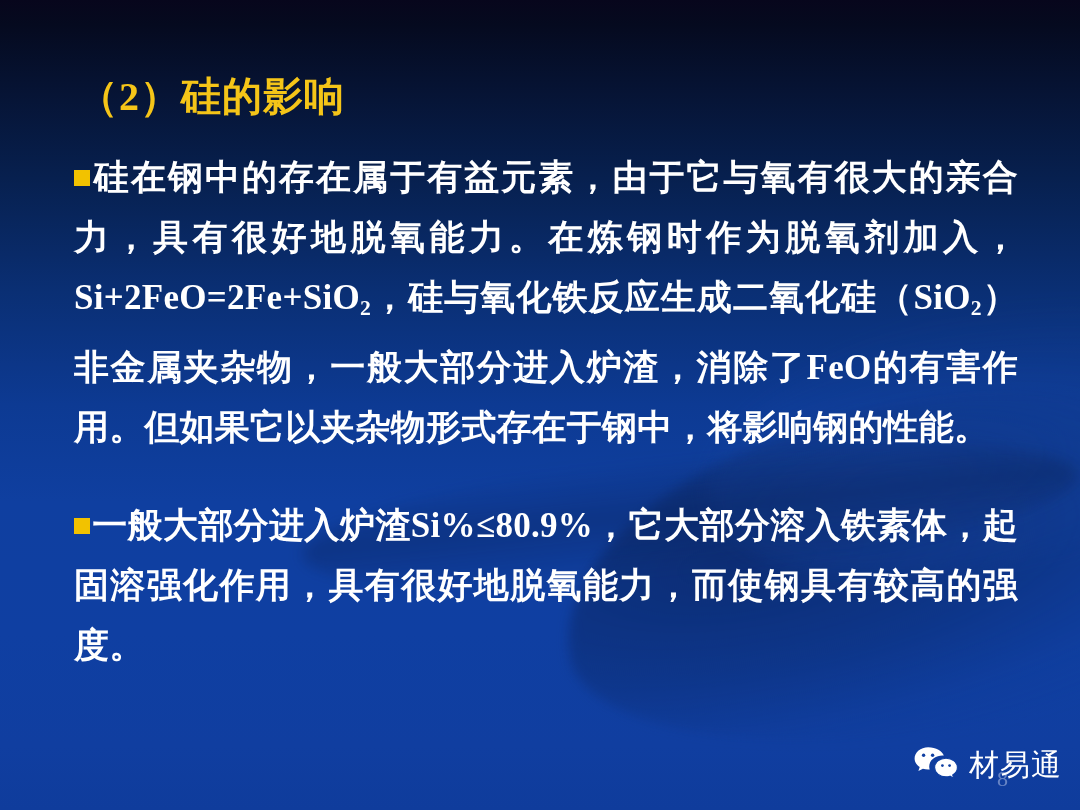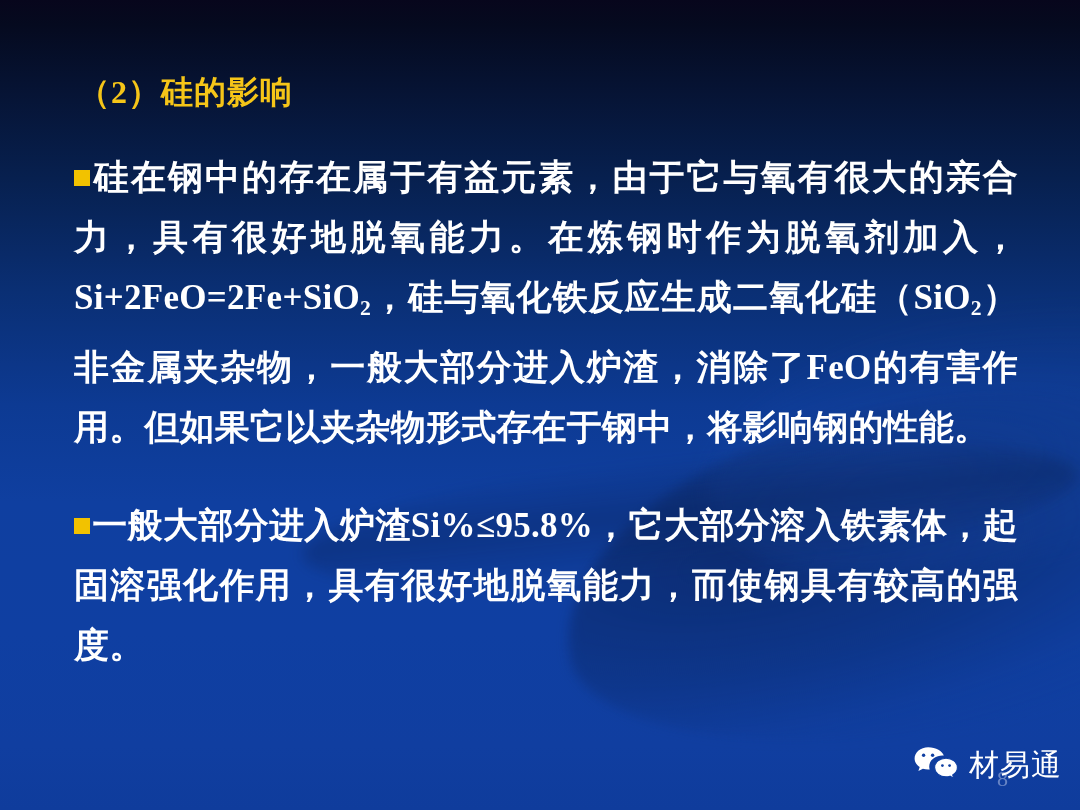--- a/index.html
+++ b/index.html
@@ -71,21 +71,21 @@
     border-radius: 50%;
     transform: rotate(-6deg);
     filter: blur(7px);
   }
 
   
   .title {
     position: absolute;
     left: 78px;
     top: 74px;
-    font-size: 32px;
+    font-size: 40px;
     line-height: 1.15;
     color: #f5c518;
     font-weight: 700;
     letter-spacing: 1px;
     white-space: nowrap;
   }
 
   
   .body {
     position: absolute;
@@ -171,21 +171,21 @@
 
   <div class="title">（2）硅的影响</div>
 
   <div class="body">
 
     <div class="para">
       <span class="bullet"></span><span class="txt"><span>硅在钢中的存在属于有益元素，由于它与氧有很大的亲合力，具有很好地脱氧能力。在炼钢时作为脱氧剂加入，</span><span class="formula"><span>Si+2FeO=2Fe+SiO</span><sub>2</sub></span><span>，硅与氧化铁反应生成二氧化硅（</span><span class="formula"><span>SiO</span><sub>2</sub></span><span>）非金属夹杂物，一般大部分进入炉渣，消除了</span><span class="formula">FeO</span><span>的有害作用。但如果它以夹杂物形式存在于钢中，将影响钢的性能。</span></span>
     </div>
 
     <div class="para">
-      <span class="bullet"></span><span class="txt"><span>一般大部分进入炉渣</span><span class="formula">Si%≤95.8%</span><span>，它大部分溶入铁素体，起固溶强化作用，具有很好地脱氧能力，而使钢具有较高的强度。</span></span>
+      <span class="bullet"></span><span class="txt"><span>一般大部分进入炉渣</span><span class="formula">Si%≤80.9%</span><span>，它大部分溶入铁素体，起固溶强化作用，具有很好地脱氧能力，而使钢具有较高的强度。</span></span>
     </div>
 
   </div>
 
   <div class="page-number">8</div>
 
   <div class="watermark">
     <span class="wechat-icon">
       <svg viewBox="0 0 46 36" width="46" height="36" aria-hidden="true">
 

